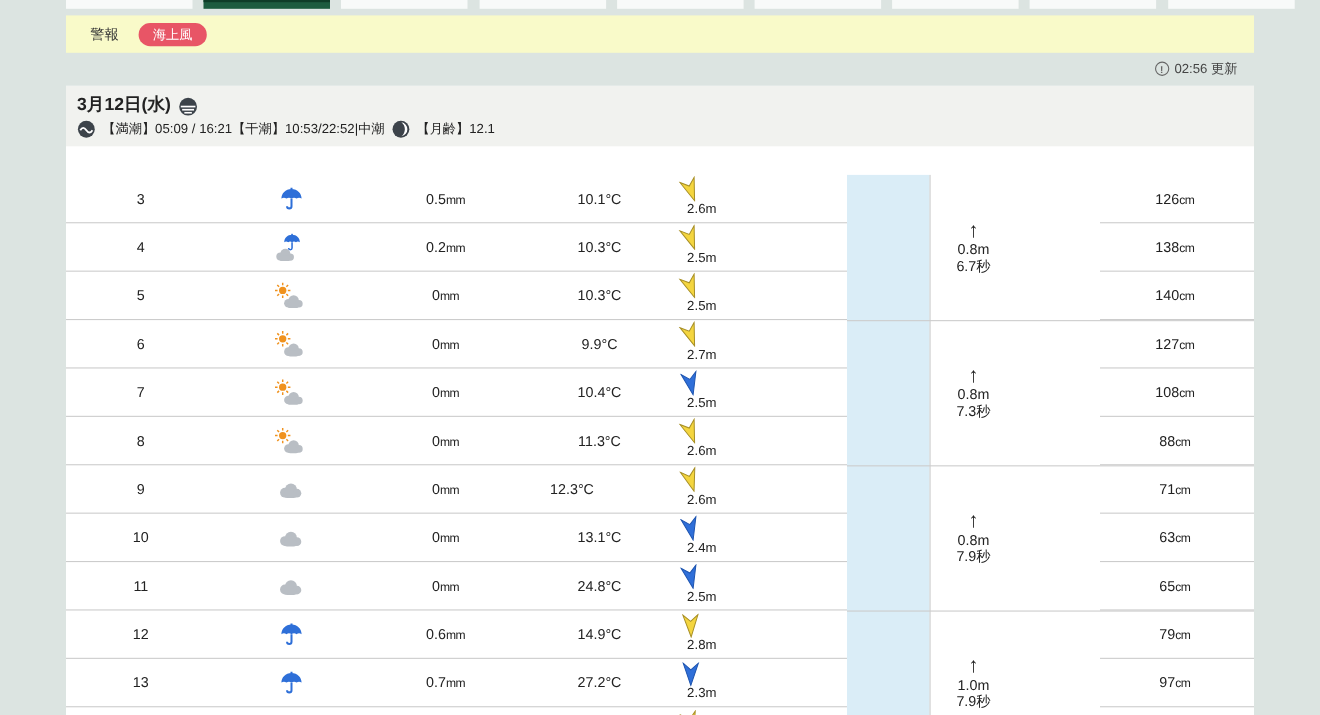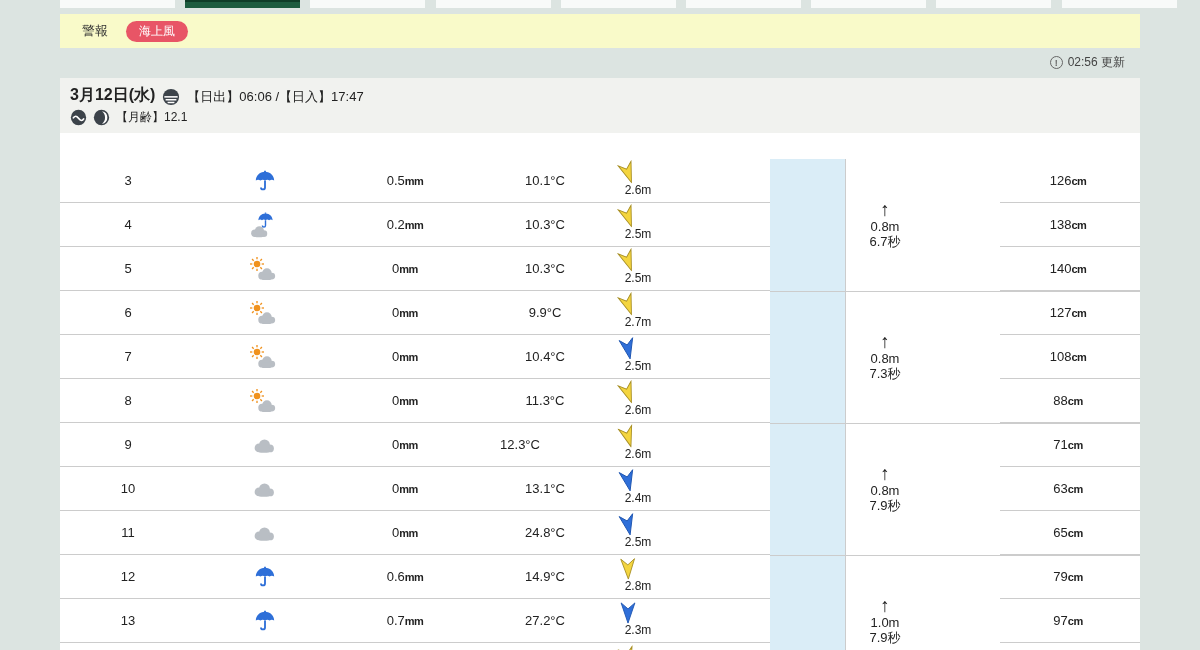--- a/index.html
+++ b/index.html
@@ -34,21 +34,21 @@
   
   #thead { position:absolute; left:0; top:55px; width:1080px; height:26px; background:#fff; border-bottom:1px solid #999; }
   .th { position:absolute; top:5px; transform:translateX(-50%); font-size:13px; color:#444; white-space:nowrap; }
 
   
   #rows { position:absolute; left:0; top:81px; width:1080px; height:491px; }
   .trow { position:absolute; left:0; width:1080px; height:44px; }
   .bline-left { position:absolute; left:0; bottom:0; width:710px; height:1px; background:#ccc; }
   .bline-tide { position:absolute; left:940px; bottom:0; width:140px; height:1px; background:#ccc; }
   .cell { position:absolute; transform:translateX(-50%); font-size:13px; color:#222; white-space:nowrap; top:14px; }
-  .unit { font-size:11px; letter-spacing:-0.5px;font-weight:bold; }
+  .unit { font-size:11px; letter-spacing:-0.5px; }
   .wicon { position:absolute; left:205px; top:9px; transform:translateX(-50%); width:32px; height:28px; }
   .wicon span, .wicon svg { position:absolute; }
 
   
   .wind-arrow { position:absolute; left:568px; top:3px; width:22px; height:22px; transform:translateX(-50%); }
   .wind-speed { position:absolute; left:578px; top:24px; transform:translateX(-50%); font-size:12px; color:#222; }
 
   
   #blue-band { position:absolute; left:710px; top:81px; width:75px; height:491px; background:#daedf7; }
   #wave-divider { position:absolute; left:785px; top:81px; width:1px; height:491px; background:#ccc; }
@@ -85,27 +85,27 @@
 <div id="card">
   <div id="date-zone">
     <div id="date-line1">
       <span id="date-title">3月12日(水)</span>
       <svg class="round-icon" width="18" height="18" viewBox="0 0 20 20">
         <circle cx="10" cy="10" r="9" fill="#3c434a"></circle>
         <rect x="2.6" y="9" width="14.8" height="1.7" fill="#fff"></rect>
         <rect x="4" y="12.2" width="12" height="1.7" fill="#fff"></rect>
         <rect x="6.2" y="15.3" width="7.6" height="1.6" fill="#fff"></rect>
       </svg>
-      <span class="hdr-info">【日出】06:06 /【日入】17:47</span>
     </div>
     <div id="date-line2">
       <svg class="round-icon" width="17" height="17" viewBox="0 0 20 20">
         <circle cx="10" cy="10" r="9" fill="#3c434a"></circle>
         <path d="M3.5 11 q3 -5 6.5 0 t6.5 0" stroke="#fff" stroke-width="2" fill="none"></path>
       </svg>
+      <span class="hdr-info2">【満潮】05:09 / 16:21【干潮】10:53/22:52|中潮</span>
       <svg class="round-icon" width="17" height="17" viewBox="0 0 20 20">
         <circle cx="10" cy="10" r="9" fill="#3c434a"></circle>
         <path d="M10.5 2.5 a7.6 7.6 0 0 1 0 15 a9.5 9.5 0 0 0 0 -15 z" fill="#fff"></path>
       </svg>
       <span class="hdr-info2">【月齢】12.1</span>
     </div>
   </div>
 
   <div id="blue-band"></div>
   <div id="wave-divider"></div>

